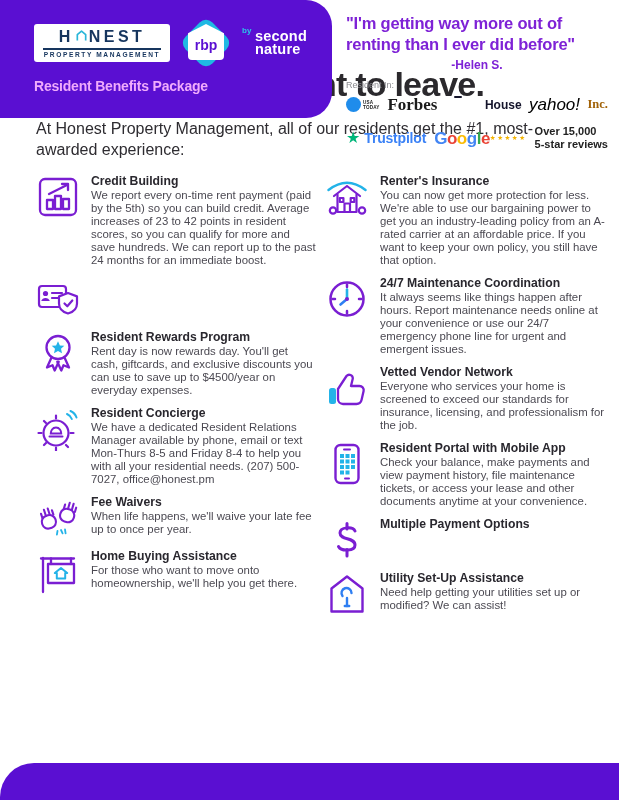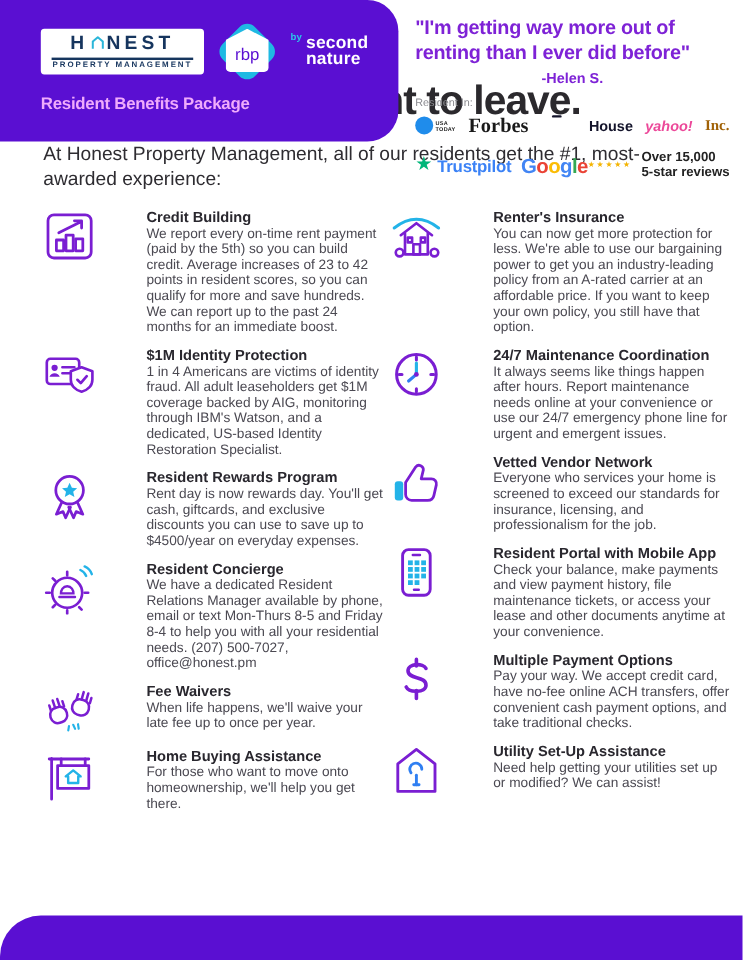--- a/index.html
+++ b/index.html
@@ -26,21 +26,21 @@
     color:#16355e;font-weight:bold;font-size:6.6px;letter-spacing:1.6px;line-height:1;
   }
   .rbp-badge{position:relative;width:46px;height:46px;flex:0 0 46px;}
   .rbp-diamond{position:absolute;inset:4px;background:#1fb9e3;border-radius:9px;transform:rotate(45deg);}
   .rbp-house{
     position:absolute;left:5px;right:5px;top:4px;bottom:6px;background:#ffffff;
     clip-path:polygon(50% 0,100% 26%,100% 100%,0 100%,0 26%);border-radius:4px;
   }
   .rbp-text{
     position:absolute;inset:0;display:flex;align-items:center;justify-content:center;
-    color:#5a0fd2;font-weight:normal;font-size:14px;padding-top:4px;
+    color:#5a0fd2;font-weight:bold;font-size:14px;padding-top:4px;
   }
   .sn{position:relative;color:#fff;font-weight:bold;font-size:14.5px;line-height:0.88;padding-left:13px;letter-spacing:.2px;}
   .sn-by{position:absolute;left:0;top:-3px;font-size:8px;color:#2bc4ea;}
   .sn-line{display:block;}
   .package-title{
     color:#f0abfc;font-weight:bold;font-size:14px;letter-spacing:-.2px;
     margin:12px 0 0 34px;
   }
   
   .header-right{position:absolute;left:346px;top:13px;width:262px;}
@@ -48,40 +48,40 @@
   .quote-attr{color:#7e22d6;font-weight:bold;font-size:12px;text-align:center;margin-top:2px;}
   .featured-label{color:#8a8a8f;font-size:9px;margin-top:8px;}
   .press-row{display:flex;align-items:center;justify-content:space-between;margin-top:5px;}
   .usatoday{display:flex;align-items:center;gap:2px;}
   .usa-circle{width:15px;height:15px;border-radius:50%;background:#1f8ceb;flex:0 0 15px;}
   .usa-text{font-size:4.6px;font-weight:bold;color:#1a1a1a;width:17px;line-height:1.1;letter-spacing:.2px;}
   .forbes{font-family:"Liberation Serif","DejaVu Serif",serif;font-weight:bold;font-size:17px;color:#1a1a1a;}
   .houselogo{font-weight:bold;font-size:12px;color:#14142b;position:relative;padding-left:40px;}
   .houselogo::before{content:"";position:absolute;left:9px;top:-2px;width:8px;height:2px;
     background:#14142b;border-radius:1px;}
-  .yahoo{font-weight:bold;font-style:italic;font-size:12px;color:#ec4899;}
+  .yahoo{font-weight:normal;font-style:italic;font-size:17px;color:#000000;}
   .inc{font-family:"Liberation Serif","DejaVu Serif",serif;font-weight:bold;font-size:12.5px;color:#a16207;}
   .review-row{display:flex;align-items:center;justify-content:space-between;margin-top:10px;}
   .trustpilot{display:flex;align-items:center;gap:4px;}
   .tp-star{color:#00b67a;font-size:16px;line-height:1;}
   .tp-word{font-size:14px;font-weight:bold;color:#3b82f6;letter-spacing:-.2px;}
   .google{display:flex;flex-direction:row;align-items:center;line-height:1;}
   .g-word{font-size:17px;font-weight:bold;letter-spacing:-.5px;}
   .gc-b{color:#4285F4}.gc-r{color:#EA4335}.gc-y{color:#FBBC05}.gc-g{color:#34A853}
   .g-stars{color:#f4b400;font-size:6.5px;letter-spacing:1.5px;margin-top:1px;}
   .reviews{font-size:11px;font-weight:bold;color:#222;line-height:1.2;text-align:left;}
   
   .headline{margin:27px 0 0 36px;font-size:34px;font-weight:800;line-height:1.12;letter-spacing:-.8px;color:#2b292d;}
   .intro{margin:15px 0 0 36px;width:545px;font-size:16px;line-height:1.32;color:#2e2c31;}
   .benefits{display:flex;gap:6px;margin:14px 0 0 36px;}
   .b-col{width:283px;}
   .benefit{display:flex;margin-bottom:9px;}
   .b-icon{width:46px;flex:0 0 46px;margin-right:9px;margin-top:1px;}
   .b-icon svg{width:44px;height:44px;display:block;}
-  .b-text{width:226px;margin-left:31px;}
+  .b-text{width:226px;}
   .b-title{font-size:12.2px;font-weight:bold;color:#29272e;margin-bottom:1px;}
   .b-body{font-size:11.4px;line-height:1.14;color:#4b4952;}
   
   .footer-band{position:absolute;left:0;right:0;bottom:0;height:37px;background:#5a0fd2;border-radius:34px 0 0 0;}
 </style>
 </head>
 <body>
 
 <div class="page">
 
@@ -178,24 +178,20 @@
               <g fill="none" stroke="#7a1ed2" stroke-width="2.2" stroke-linecap="round" stroke-linejoin="round">
                 <rect x="3" y="9" width="27" height="21" rx="3"></rect>
                 <path d="M16 16 h10 M16 21 h7"></path>
               </g>
               <circle cx="9.5" cy="16.5" r="2.6" fill="#7a1ed2"></circle>
               <path d="M5.2 24 a4.6 4.6 0 0 1 8.6 0 z" fill="#7a1ed2"></path>
               <path d="M32 16 l9 3.4 v7 c0 5.5 -4.5 8.8 -9 10.1 c-4.5 -1.3 -9 -4.6 -9 -10.1 v-7 z" fill="#fff" stroke="#7a1ed2" stroke-width="2.2" stroke-linejoin="round"></path>
               <path d="M28.5 26.5 l2.8 2.8 l5 -5.8" fill="none" stroke="#7a1ed2" stroke-width="2.2" stroke-linecap="round" stroke-linejoin="round"></path>
             </svg>
           </span>
-    <div class="b-text">
-      <div class="b-title">$1M Identity Protection</div>
-      <div class="b-body">1 in 4 Americans are victims of identity fraud. All adult leaseholders get $1M coverage backed by AIG, monitoring through IBM's Watson, and a dedicated, US-based Identity Restoration Specialist.</div>
-    </div>
   </div>
 
   <div class="benefit">
     <span class="b-icon">
             <svg viewBox="0 0 44 44">
               <g fill="none" stroke="#7a1ed2" stroke-width="2.3" stroke-linecap="round" stroke-linejoin="round">
                 <circle cx="22" cy="16.5" r="11.5"></circle>
                 <path d="M15.5 26.5 l-4.5 10 l5.5 -2.2 l2.2 5.2 l4 -8.8"></path>
                 <path d="M28.5 26.5 l4.5 10 l-5.5 -2.2 l-2.2 5.2 l-4 -8.8"></path>
               </g>
@@ -353,21 +349,20 @@
     <span class="b-icon">
             <svg viewBox="0 0 44 44">
               <g fill="none" stroke="#7a1ed2" stroke-width="3" stroke-linecap="round">
                 <path d="M30 13 C28 8.5 15 8.5 15 15 C15 22.5 30 19 30 27 C30 33.5 16 33.5 13.5 28.5"></path>
                 <path d="M22 5.5 V11 M22 31.5 V38"></path>
               </g>
             </svg>
           </span>
     <div class="b-text">
       <div class="b-title">Multiple Payment Options</div>
-      <div class="b-body">Pay your way. We accept credit card, have no-fee online ACH transfers, offer convenient cash payment options, and take traditional checks.</div>
     </div>
   </div>
 
   <div class="benefit">
     <span class="b-icon">
             <svg viewBox="0 0 44 44">
               <path d="M22 4.5 L6.5 16.5 V39.5 H37.5 V16.5 Z" fill="none" stroke="#7a1ed2" stroke-width="2.4" stroke-linejoin="round"></path>
               <g fill="none" stroke="#2f7ff2" stroke-width="2.4" stroke-linecap="round">
                 <path d="M26.5 21 a5 5 0 1 0 -9 3"></path>
                 <path d="M22 26 V34"></path>

